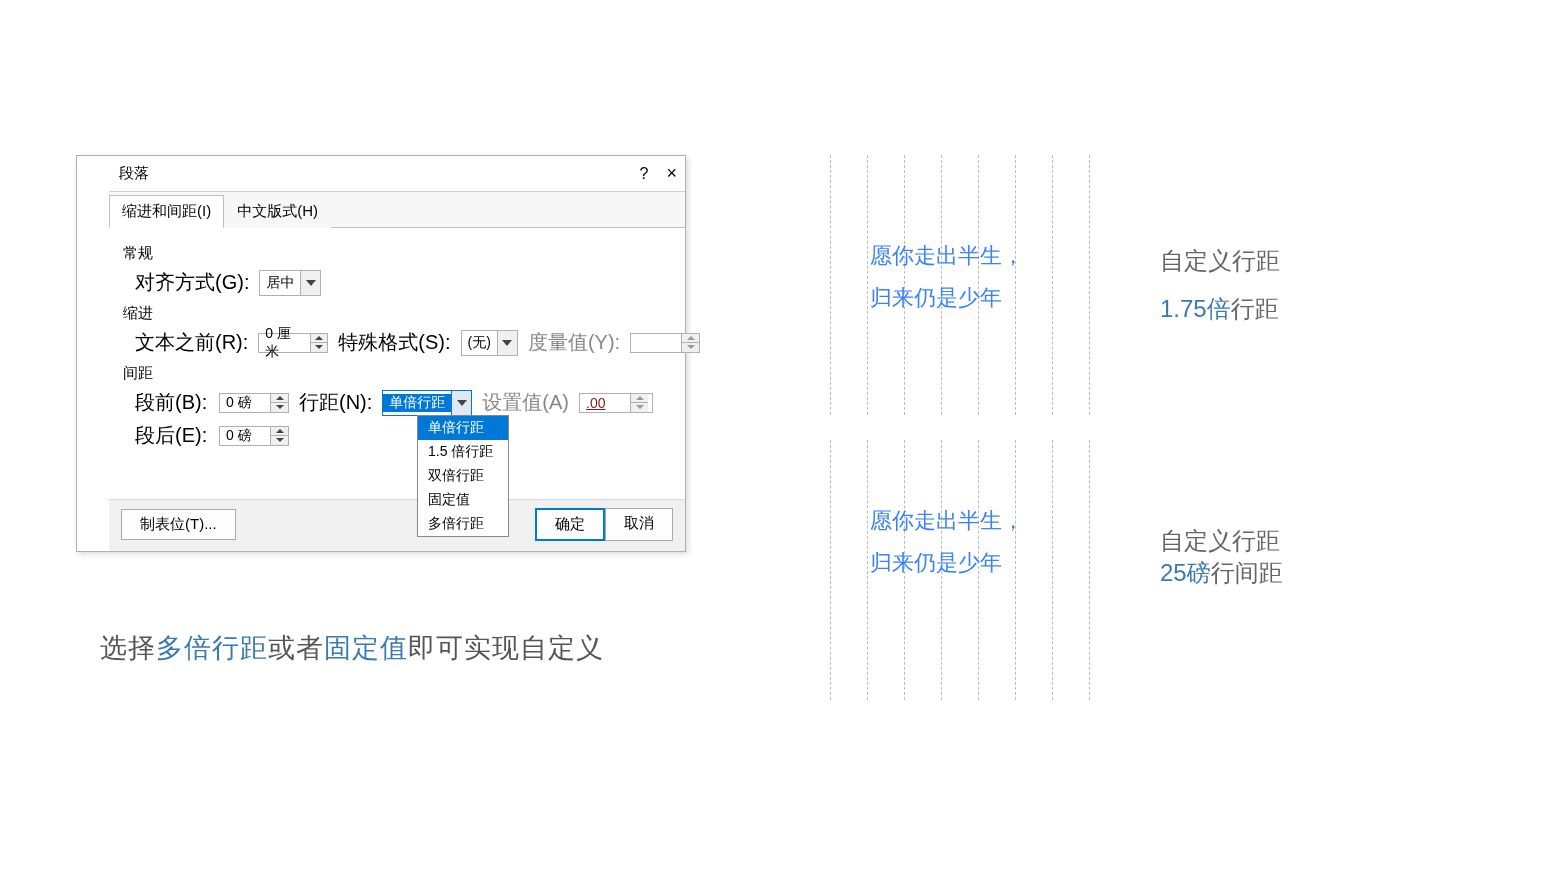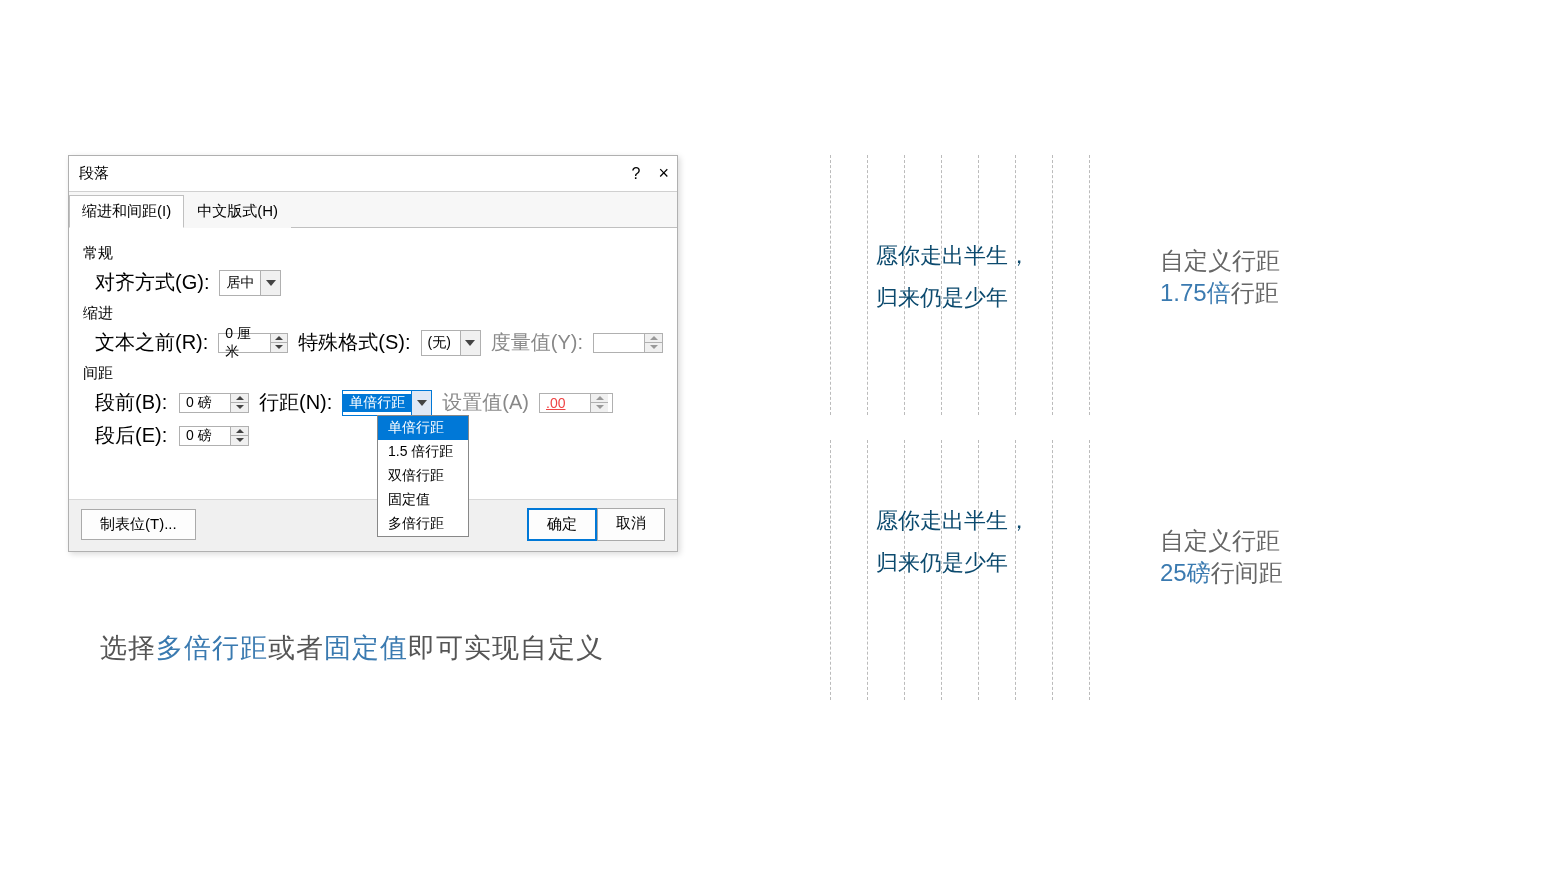--- a/index.html
+++ b/index.html
@@ -5,26 +5,27 @@
   * { box-sizing: border-box; margin: 0; padding: 0; }
   body {
     font-family: "Microsoft YaHei", "SimSun", Arial, sans-serif;
     background: #fff;
     width: 1560px;
     height: 878px;
     position: relative;
   }
   .dialog {
     position: absolute;
-    left: 68px;
+    left: 76px;
     top: 155px;
     width: 610px;
     background: #fff;
     border: 1px solid #b0b0b0;
     box-shadow: 2px 2px 6px rgba(0,0,0,0.15);
+    padding-left: 32px;
   }
   .titlebar {
     display: flex;
     align-items: center;
     justify-content: space-between;
     padding: 4px 8px 4px 10px;
     font-size: 15px;
     border-bottom: 1px solid #d0d0d0;
     height: 36px;
   }
@@ -144,23 +145,22 @@
   .grid-block.g2 { left: 830px; top: 440px; }
   .grid-block .line {
     position: absolute;
     top: 0;
     bottom: 0;
     border-left: 1px dashed #bbb;
   }
   .sample-text {
     position: absolute;
     font-size: 22px;
-    color: #0c4a6e;
+    color: #3b82f6;
     line-height: 1.9;
-    margin-left: 6px;
   }
   .sample-text.s1 { left: 870px; top: 235px; }
   .sample-text.s2 { left: 870px; top: 500px; }
   .annotation {
     position: absolute;
     font-size: 24px;
     color: #666;
   }
   .annotation .num { color: #3a7ab0; }
   .annotation.a1 { left: 1160px; top: 245px; }
@@ -267,21 +267,21 @@
       <div class="combo highlight" style="width:90px;">
         <span class="val" style="flex:1">单倍行距</span>
         <span class="arrow">
             <svg viewBox="0 0 10 6">
               <path d="M0 0 L5 6 L10 0" fill="#444"></path>
             </svg>
           </span>
       </div>
       <span class="field-label gray">设置值(A)</span>
       <div class="spinner" style="width:74px;">
-        <span class="val" style="color:#ef4444;text-decoration:underline;">.00</span>
+        <span class="val" style="color:#7f1d1d;text-decoration:underline;">.00</span>
         <div class="btns">
           <div>
               <svg viewBox="0 0 8 4">
                 <path d="M0 4 L4 0 L8 4" fill="#999"></path>
               </svg>
             </div>
           <div>
               <svg viewBox="0 0 8 4">
                 <path d="M0 0 L4 4 L8 0" fill="#999"></path>
               </svg>
@@ -361,18 +361,18 @@
   <div>愿你走出半生，</div>
   <div>归来仍是少年</div>
 </div>
 <div class="sample-text s2">
   <div>愿你走出半生，</div>
   <div>归来仍是少年</div>
 </div>
 
 <div class="annotation a1">
   <div>自定义行距</div>
-  <div style="margin-top:0;"><span class="num">1.75倍</span><span>行距</span></div>
+  <div style="margin-top:16px;"><span class="num">1.75倍</span><span>行距</span></div>
 </div>
 <div class="annotation a2">
   <div>自定义行距</div>
   <div style=""><span class="num">25磅</span><span>行间距</span></div>
 </div>
 
 </body></html>

